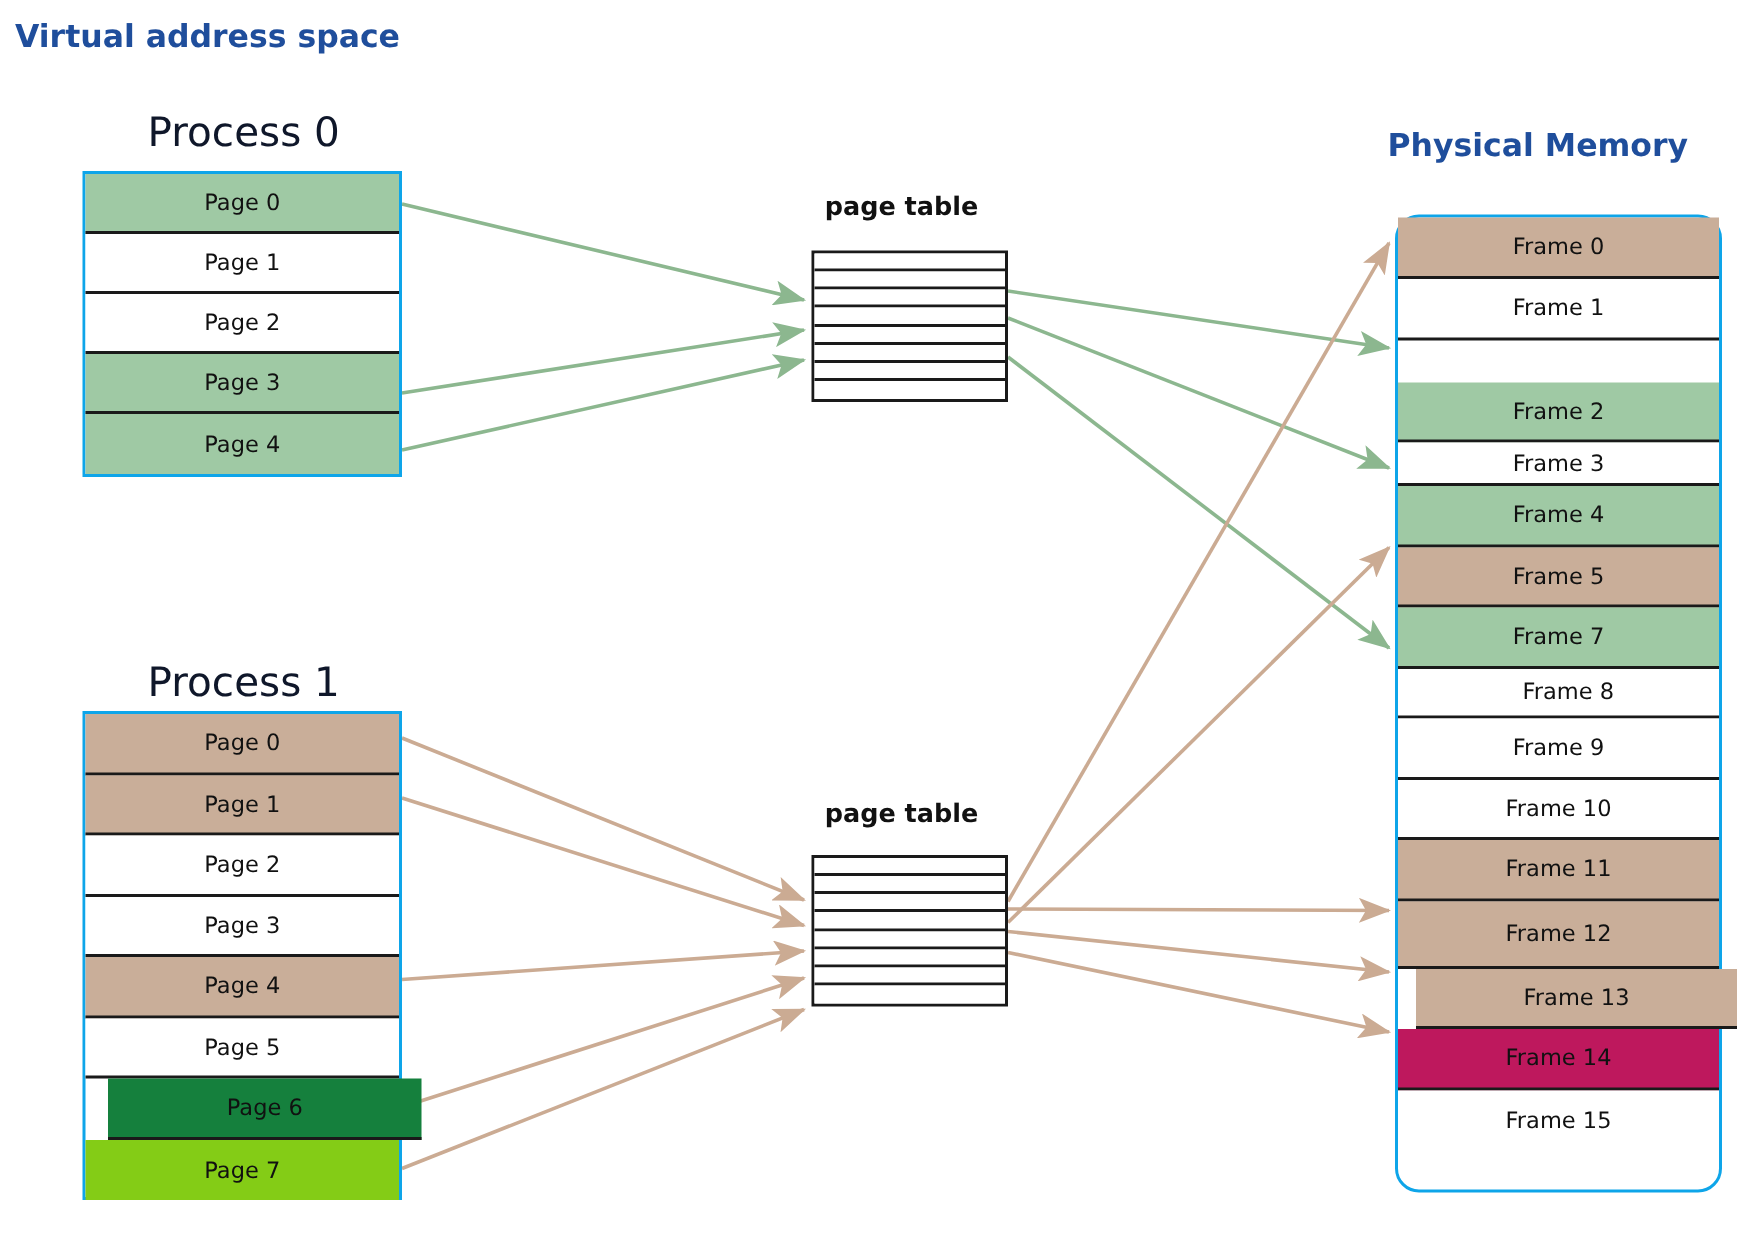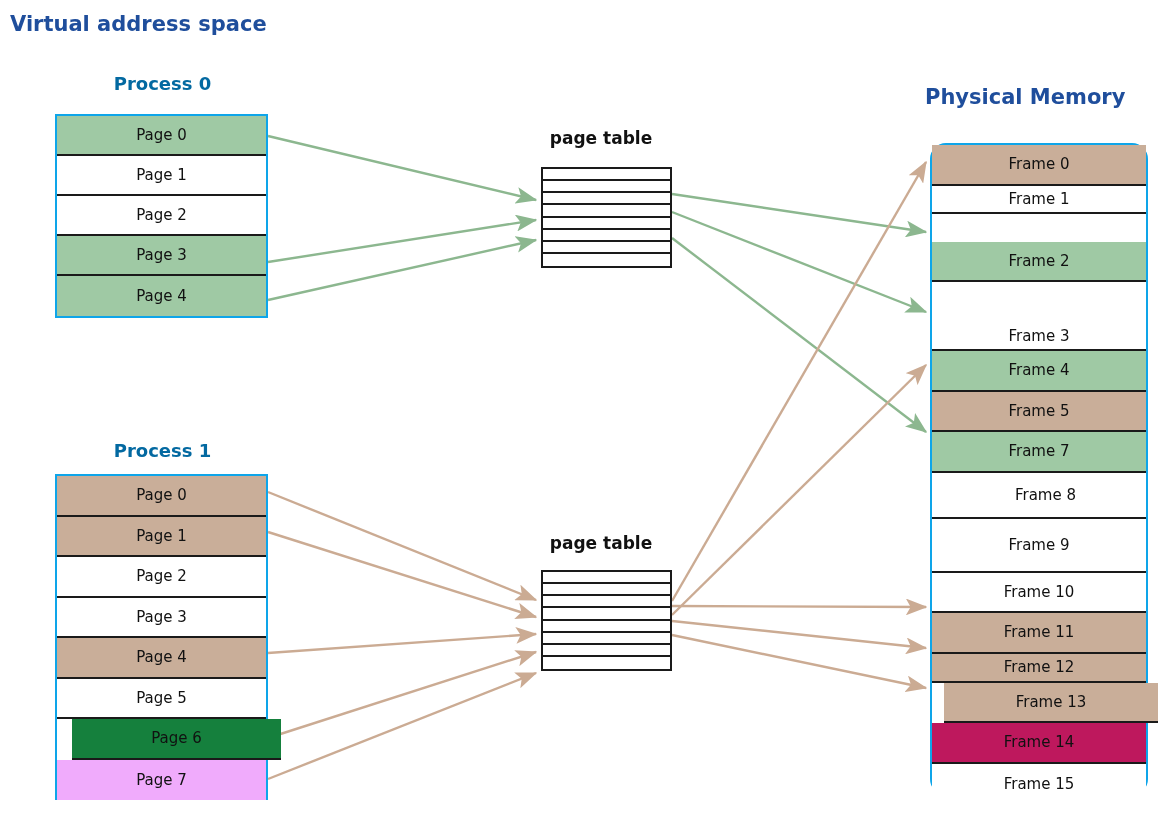--- a/index.html
+++ b/index.html
@@ -27,23 +27,23 @@
     position: absolute;
     font-weight: bold;
     color: #1f4e9c;
     font-size: 21px;
     letter-spacing: 0px;
     white-space: nowrap;
     z-index: 3;
   }
   .process-title {
     position: absolute;
-    font-weight: bold;
-    color: #0369a1;
-    font-size: 18px;
+    font-weight: normal;
+    color: #0f172a;
+    font-size: 27px;
     white-space: nowrap;
     text-align: center;
     z-index: 3;
   }
   .pt-label {
     position: absolute;
     font-weight: bold;
     color: #111111;
     font-size: 17px;
     white-space: nowrap;
@@ -175,21 +175,21 @@
     </div>
     <div class="mem-row" style="height: 40.5px; background: rgb(201, 174, 153);">
       <span>Page 4</span>
     </div>
     <div class="mem-row" style="height: 40.5px; background: rgb(255, 255, 255); text-align: center;">
       <span>Page 5</span>
     </div>
     <div class="mem-row" style="height: 40.5px; background: #15803d; margin-left: 15px;">
       <span>Page 6</span>
     </div>
-    <div class="mem-row" style="height: 40.5px; background: #f0abfc;">
+    <div class="mem-row" style="height: 40.5px; background: #84cc16;">
       <span>Page 7</span>
     </div>
   </div>
 
 <div class="page-table" id="pt0" style="left:541px; top:167px; width:131px; height:101px;">
     <div class="pt-row" style="height: 12.125px;"></div>
     <div class="pt-row" style="height: 12.125px;"></div>
     <div class="pt-row" style="height: 12.125px;"></div>
     <div class="pt-row" style="height: 12.125px;"></div>
     <div class="pt-row" style="height: 12.125px;"></div>
@@ -206,51 +206,51 @@
     <div class="pt-row" style="height: 12.125px;"></div>
     <div class="pt-row" style="height: 12.125px;"></div>
     <div class="pt-row" style="height: 12.125px;"></div>
     <div class="pt-row" style="height: 12.125px;"></div>
   </div>
 
 <div class="mem-table" id="pm-table" style="left:930px; top:143px; width:218px; height:652px;border-radius:16px;">
     <div class="mem-row" style="height: 40.5px; background: rgb(201, 174, 153);">
       <span>Frame 0</span>
     </div>
-    <div class="mem-row" style="height: 28px; background: rgb(255, 255, 255);">
+    <div class="mem-row" style="height: 41px; background: rgb(255, 255, 255);">
       <span>Frame 1</span>
     </div>
     <div class="mem-row" style="height: 40.5px; background: rgb(159, 201, 164); margin-top: 28px;">
       <span>Frame 2</span>
     </div>
-    <div class="mem-row" style="height: 29px; background: rgb(255, 255, 255); margin-top: 40px;">
+    <div class="mem-row" style="height: 29px; background: rgb(255, 255, 255);">
       <span>Frame 3</span>
     </div>
     <div class="mem-row" style="height: 40.5px; background: rgb(159, 201, 164);">
       <span>Frame 4</span>
     </div>
     <div class="mem-row" style="height: 40.5px; background: rgb(201, 174, 153);">
       <span>Frame 5</span>
     </div>
     <div class="mem-row" style="height: 40.5px; background: rgb(159, 201, 164);">
       <span>Frame 7</span>
     </div>
-    <div class="mem-row" style="height: 46px; background: rgb(255, 255, 255); padding-left: 13px;">
+    <div class="mem-row" style="height: 33px; background: rgb(255, 255, 255); padding-left: 13px;">
       <span>Frame 8</span>
     </div>
-    <div class="mem-row" style="height: 54px; background: rgb(255, 255, 255);">
+    <div class="mem-row" style="height: 41px; background: rgb(255, 255, 255);">
       <span>Frame 9</span>
     </div>
     <div class="mem-row" style="height: 40.5px; background: rgb(255, 255, 255);">
       <span>Frame 10</span>
     </div>
     <div class="mem-row" style="height: 40.5px; background: rgb(201, 174, 153);">
       <span>Frame 11</span>
     </div>
-    <div class="mem-row" style="height: 29px; background: rgb(201, 174, 153);">
+    <div class="mem-row" style="height: 45px; background: rgb(201, 174, 153);">
       <span>Frame 12</span>
     </div>
     <div class="mem-row" style="height: 40.5px; background: rgb(201, 174, 153); margin-left: 12px;">
       <span>Frame 13</span>
     </div>
     <div class="mem-row" style="height: 40.5px; background: #be185d;">
       <span>Frame 14</span>
     </div>
     <div class="mem-row" style="height: 40.5px; background: rgb(255, 255, 255);">
       <span>Frame 15</span>

